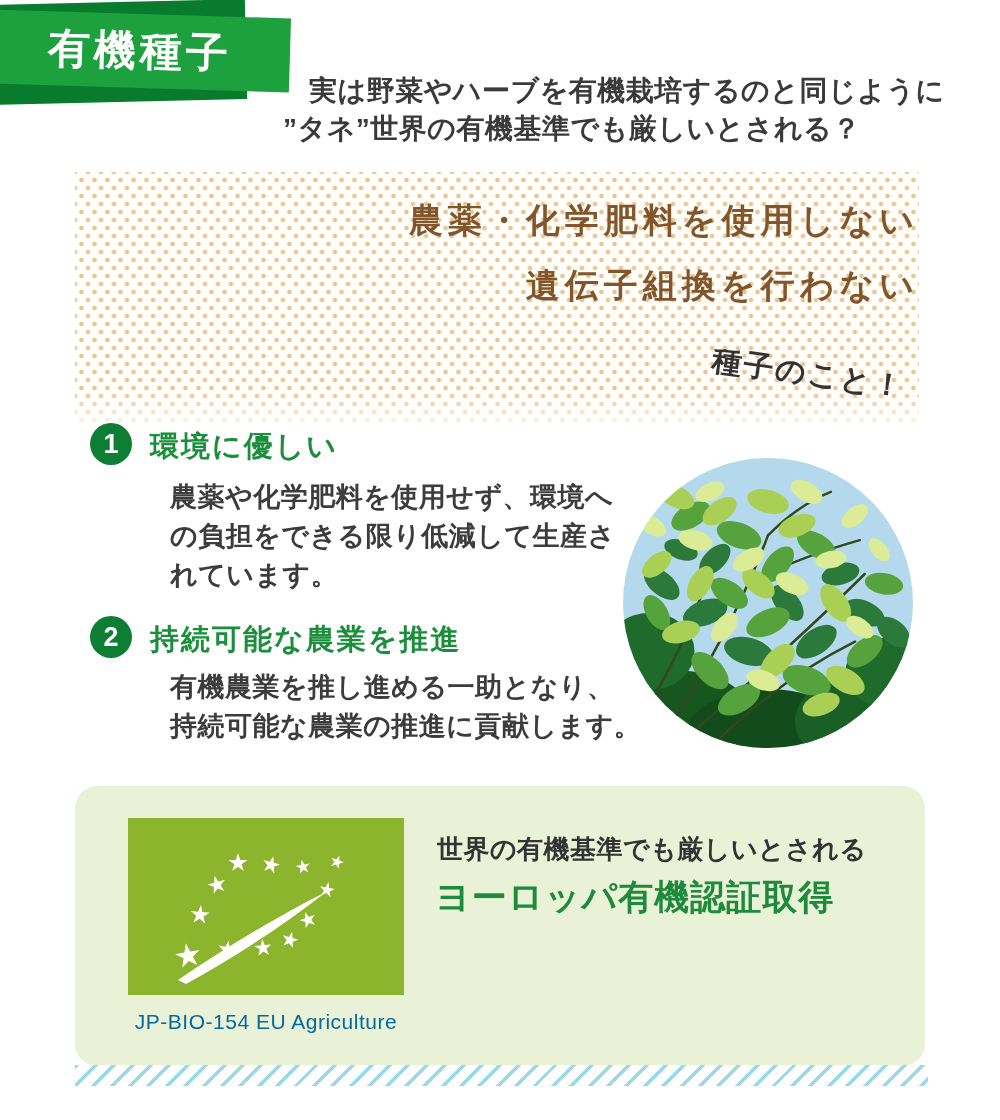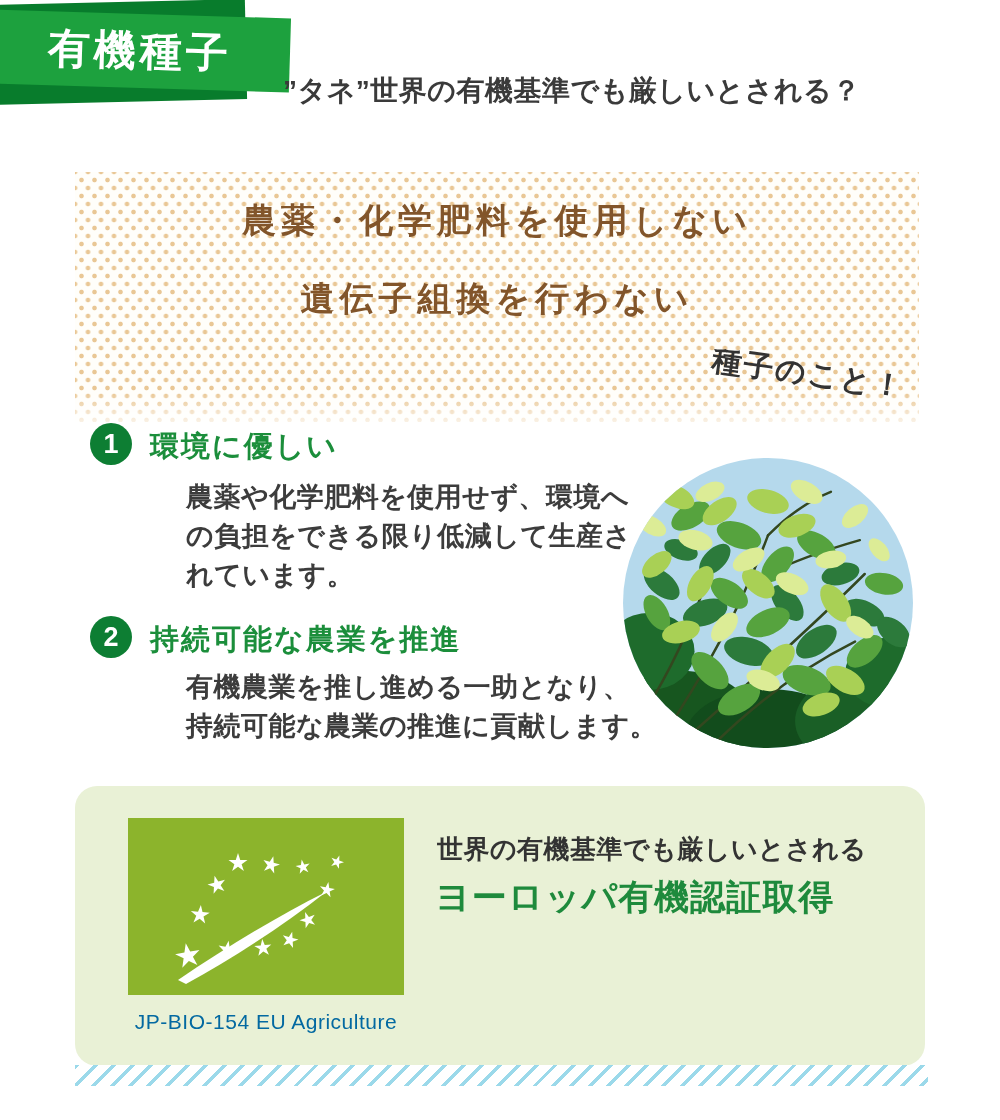--- a/index.html
+++ b/index.html
@@ -36,21 +36,21 @@
     background-image:
       radial-gradient(circle, #e9c795 1.8px, rgba(233,199,149,.45) 2.3px, transparent 2.8px),
       radial-gradient(circle, #e9c795 1.8px, rgba(233,199,149,.45) 2.3px, transparent 2.8px);
     background-size:13px 16px;
     background-position:0 0, 6.5px 8px;
     -webkit-mask-image:linear-gradient(#000 88%, rgba(0,0,0,.25));
             mask-image:linear-gradient(#000 88%, rgba(0,0,0,.25));
   }
   .brown-lines {
     position:absolute; left:75px; top:200px; width:844px;
-    display:flex; flex-direction:column; gap:38px; align-items:center;
+    display:flex; flex-direction:column; gap:25px; align-items:flex-end;
   }
   .brown-line {
     color:#82552a; font-size:34px; font-weight:bold; letter-spacing:5px;
     line-height:40px; white-space:nowrap;
   }
   .seed-tag {
     position:absolute; left:712px; top:340px;
     color:#333333; font-size:30px; font-weight:bold; letter-spacing:2px;
     transform:rotate(8deg); transform-origin:left center; white-space:nowrap;
   }
@@ -64,21 +64,21 @@
   .f1-num { left:90px; top:423px; }
   .f2-num { left:90px; top:616px; }
   .f-title {
     position:absolute; color:#1b8e3b; font-size:29px; font-weight:bold;
     letter-spacing:2px; white-space:nowrap;
   }
   .f1-title { left:150px; top:427px; }
   .f2-title { left:150px; top:620px; }
   .f-body {
     position:absolute; color:#3c3c3c; font-size:27px; font-weight:bold;
-    line-height:39px; letter-spacing:0.5px; white-space:nowrap;margin-left:16px;
+    line-height:39px; letter-spacing:0.5px; white-space:nowrap;
   }
   .f1-body { left:170px; top:478px; }
   .f2-body { left:170px; top:668px; }
 
   
   .leaf-photo { position:absolute; left:623px; top:458px; width:290px; height:290px; }
 
   
   .cert-box {
     position:absolute; left:75px; top:786px; width:850px; height:280px;
@@ -112,20 +112,21 @@
 <body>
 
 <div class="canvas">
 
   <div class="badge-back"></div>
   <div class="badge-front">
     <span>有機種子</span>
   </div>
 
   <div class="intro">
+    <div class="intro-l1">実は野菜やハーブを有機栽培するのと同じように</div>
     <div class="intro-l2">”タネ”世界の有機基準でも厳しいとされる？</div>
   </div>
 
   <div class="dots-box"></div>
   <div class="brown-lines">
     <div class="brown-line">農薬・化学肥料を使用しない</div>
     <div class="brown-line">遺伝子組換を行わない</div>
   </div>
   <div class="seed-tag">種子のこと！</div>
 

